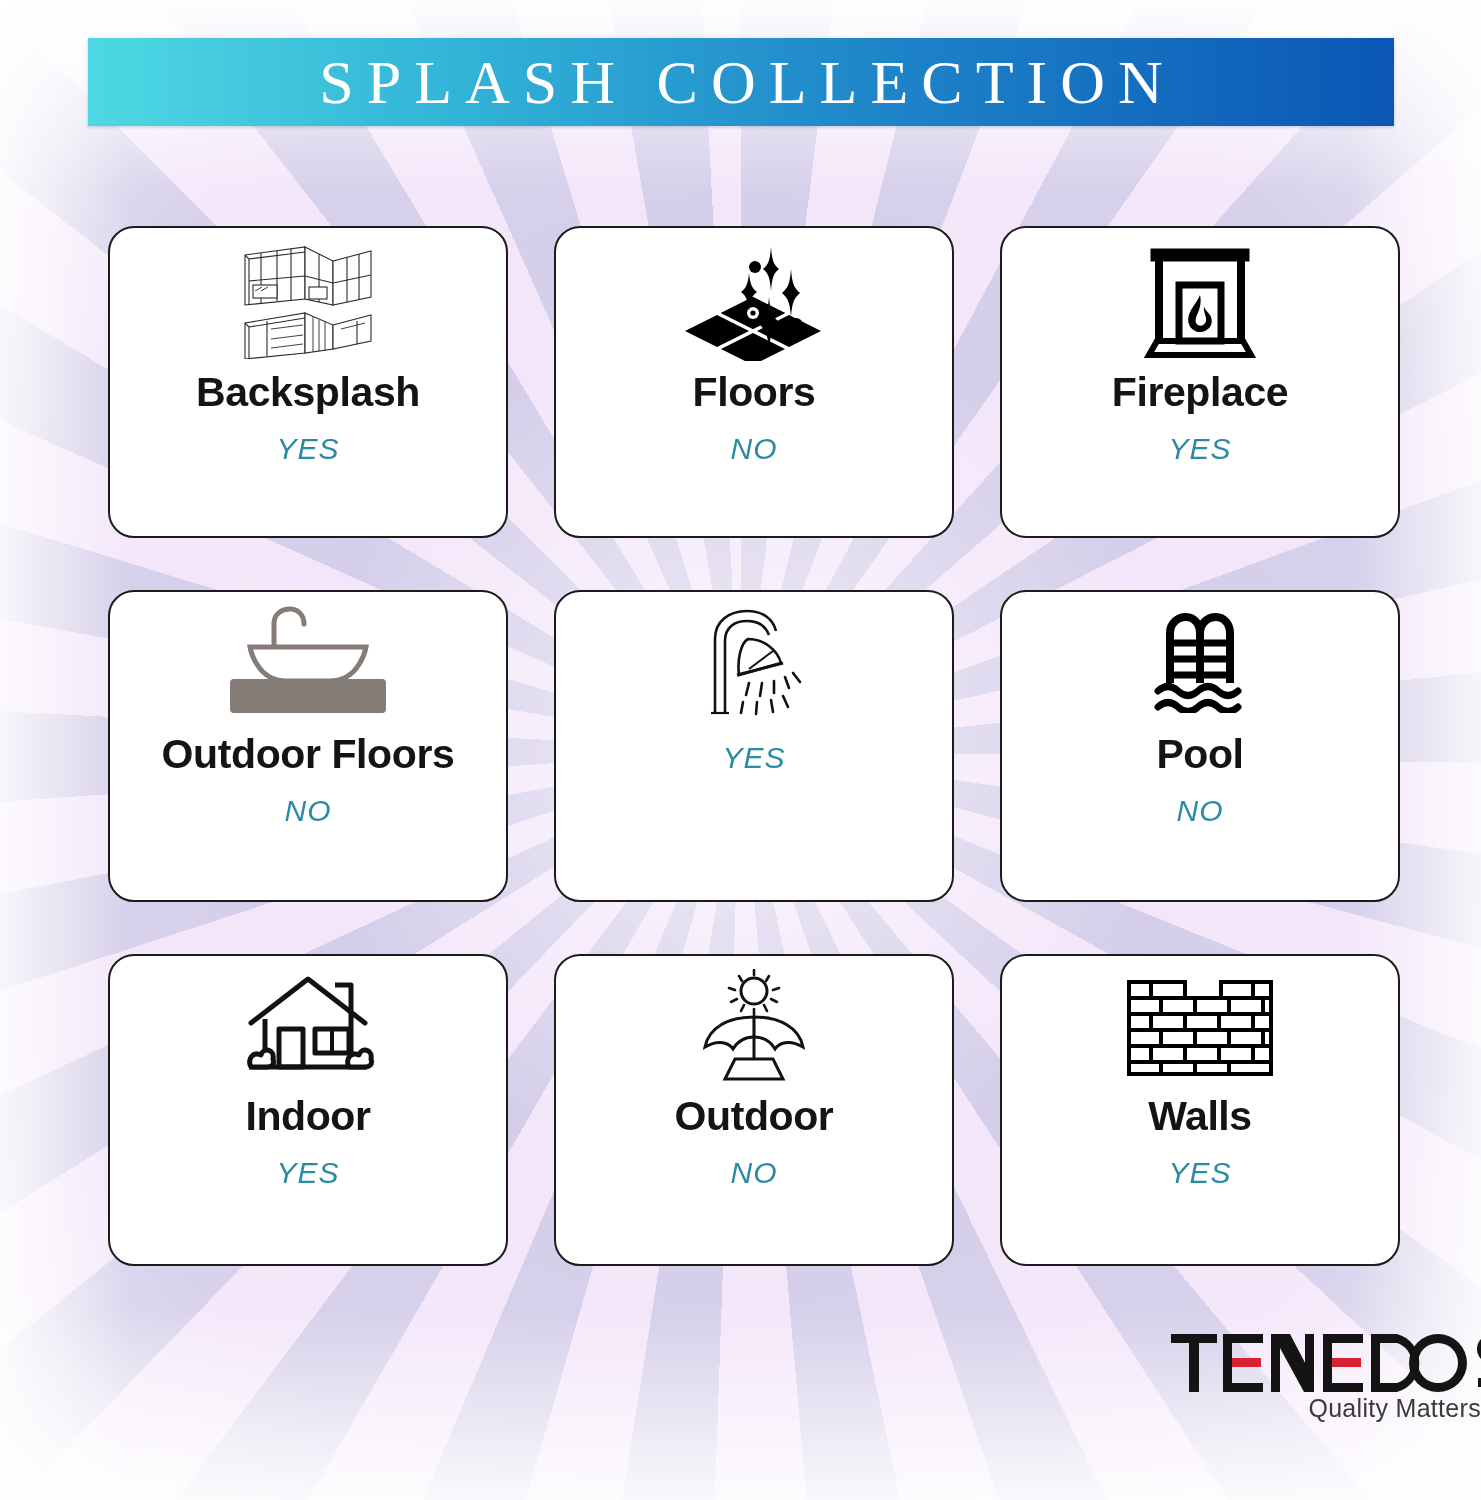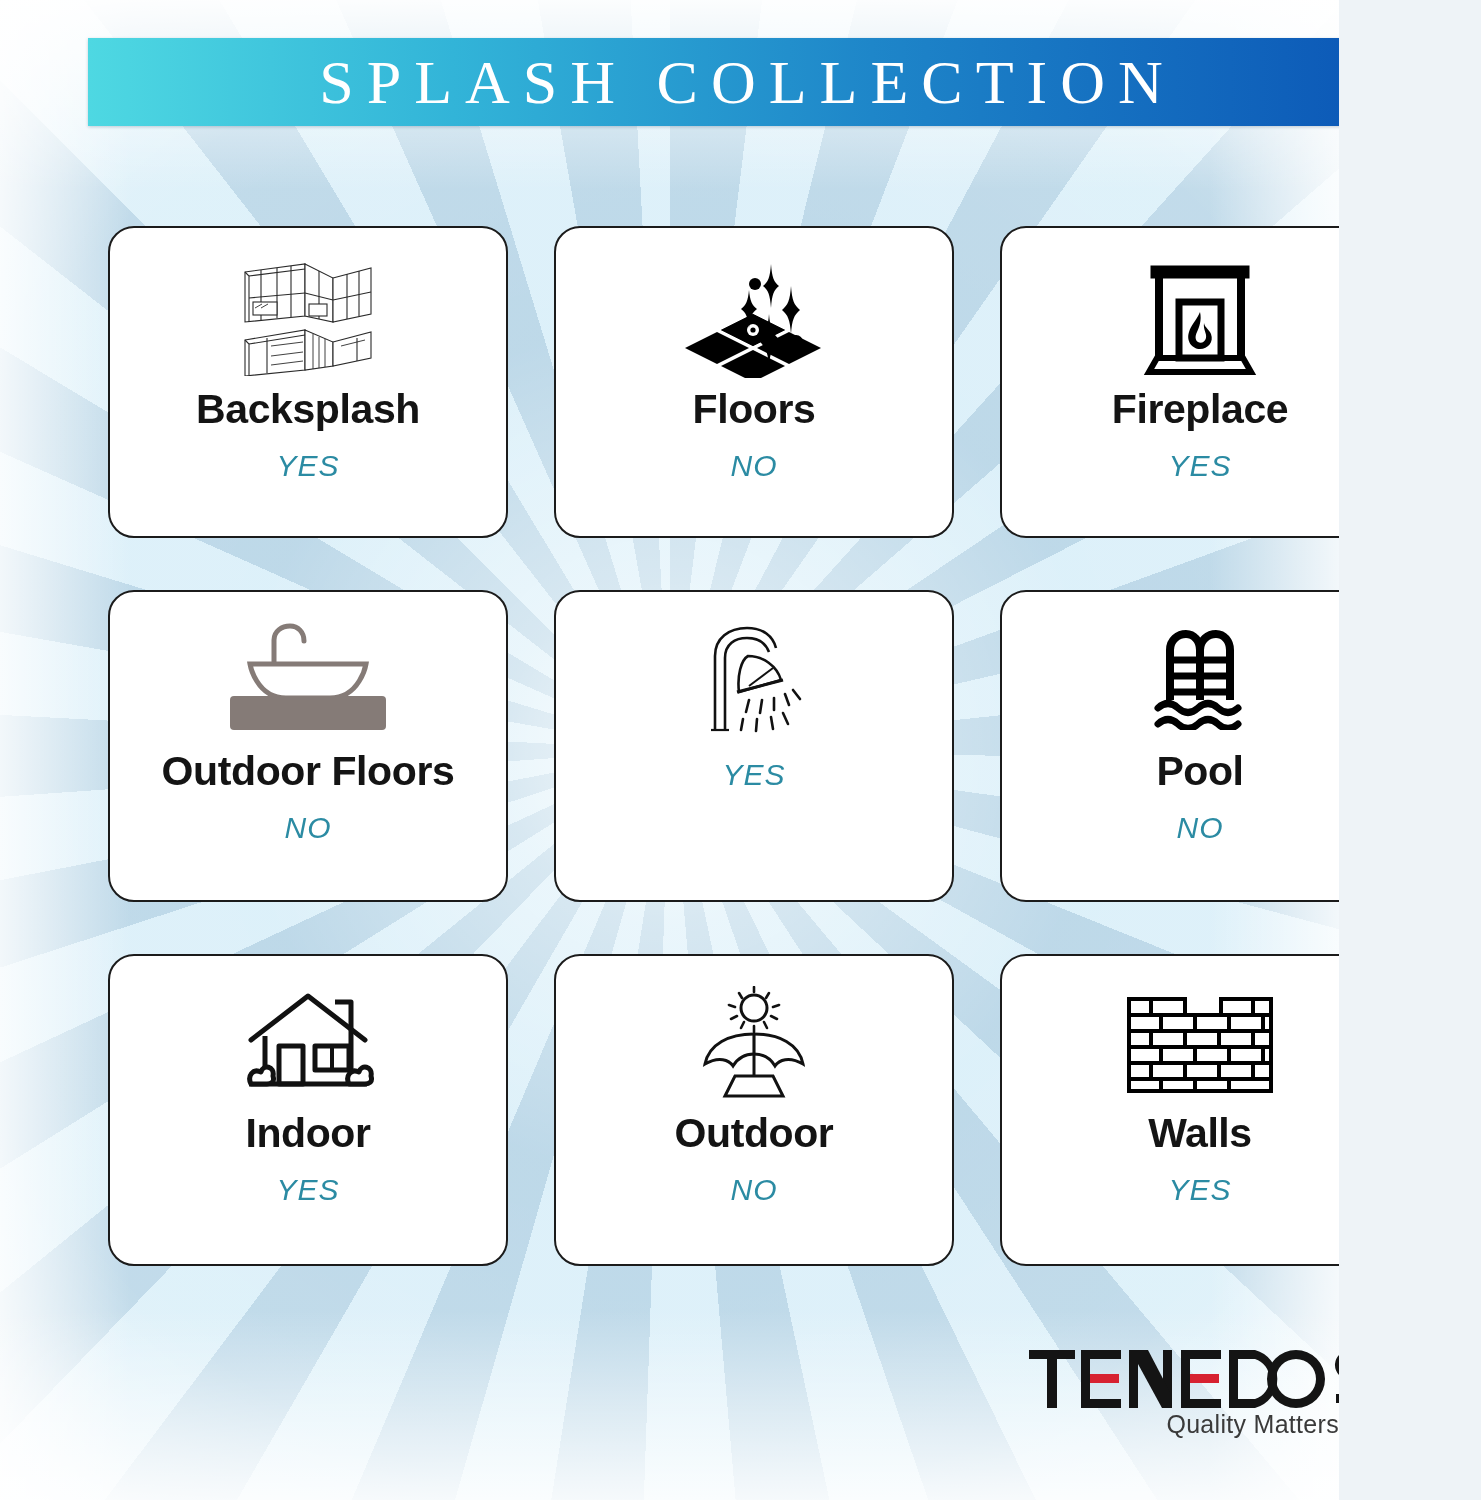--- a/index.html
+++ b/index.html
@@ -12,24 +12,24 @@
 
   body {
     font-family: "Liberation Sans", sans-serif;
     background: #eef3f7;
     position: relative;
   }
 
   
   #page {
     position: relative;
-    width: 1339px;
+    width: 1481px;
     height: 1500px;
     overflow: hidden;
-    background: #0ea5e9;
+    background: #d946ef;
   }
 
   #sunburst {
     position: absolute;
     left: 50%;
     top: 50%;
     width: 3400px;
     height: 3400px;
     transform: translate(-50%, -50%);
     background: repeating-conic-gradient(
@@ -101,21 +101,21 @@
   }
 
   .card {
     background: #ffffff;
     border: 2px solid #1b1b1b;
     border-radius: 26px;
     display: flex;
     flex-direction: column;
     align-items: center;
     justify-content: flex-start;
-    padding-top: 24px;
+    padding-top: 7px;
     position: relative;
   }
 
   .card-icon {
     height: 130px;
     display: flex;
     align-items: center;
     justify-content: center;
     width: 100%;
   }
@@ -142,21 +142,21 @@
 
   
   .row2 .card-icon { height: 124px; }
   .row2 .card-title { margin-top: 10px; }
   .row3 .card-icon { height: 126px; }
 
   
   #logo {
     position: absolute;
     right: 0px;
-    bottom: 44px;
+    bottom: 60px;
     width: 310px;
     height: 108px;
     overflow: hidden;
   }
 
   #logo-mark {
     position: absolute;
     left: 0;
     top: 0;
     width: 340px;

